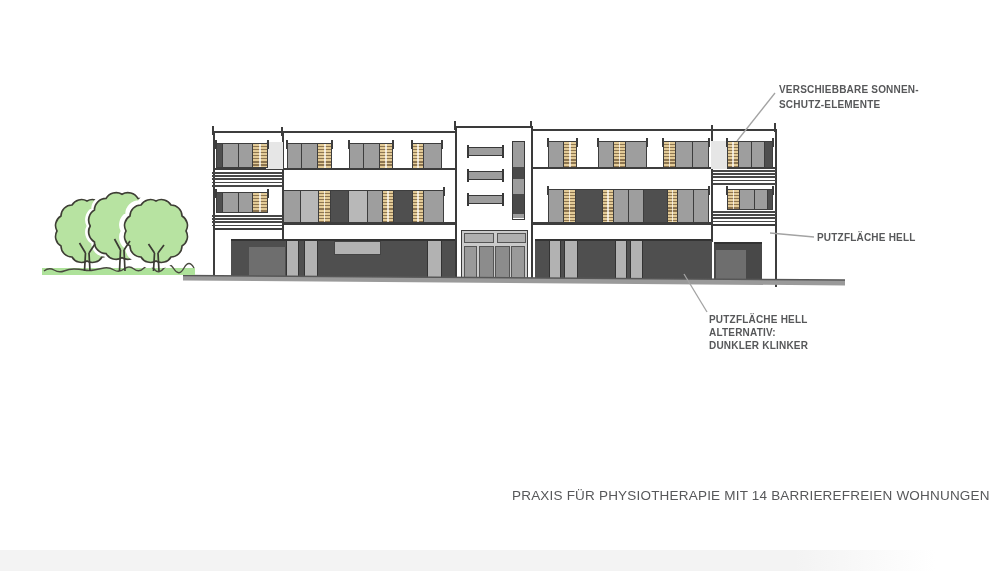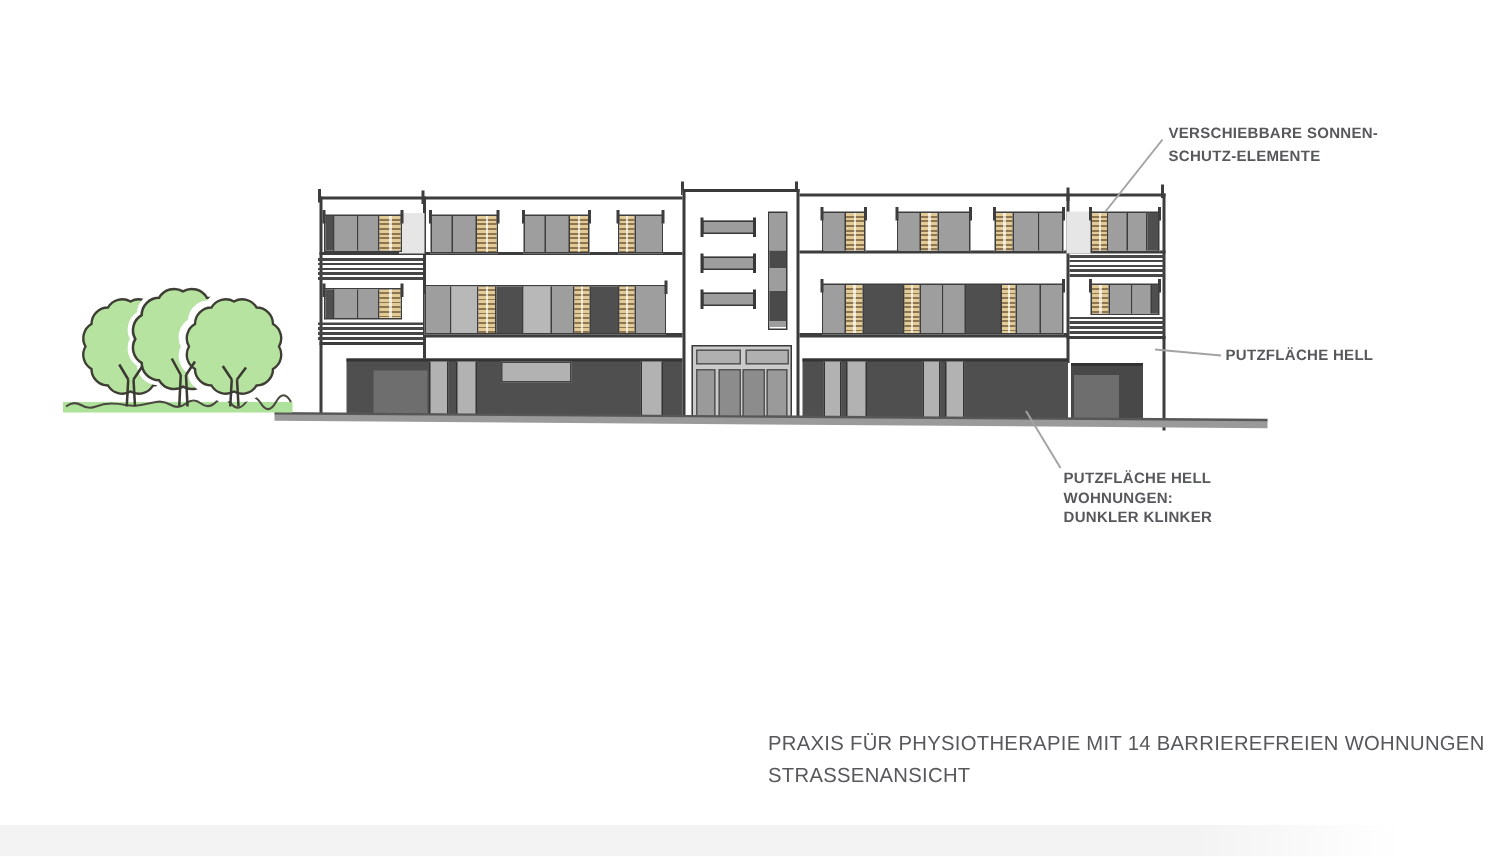--- a/index.html
+++ b/index.html
@@ -213,23 +213,22 @@
 
   <div class="ann" style="left:779px;top:82px">
     <div>VERSCHIEBBARE SONNEN-</div>
     <div>SCHUTZ-ELEMENTE</div>
   </div>
   <div class="ann" style="left:817px;top:230px">
     <div>PUTZFLÄCHE HELL</div>
   </div>
   <div class="ann ann-alt" style="left:709px;top:313px">
     <div>PUTZFLÄCHE HELL</div>
-    <div>WOHNUNGEN:</div>
+    <div>ALTERNATIV:</div>
     <div>DUNKLER KLINKER</div>
   </div>
 
   <div class="title">
     <div>PRAXIS FÜR PHYSIOTHERAPIE MIT 14 BARRIEREFREIEN WOHNUNGEN</div>
-    <div>STRASSENANSICHT</div>
   </div>
 
   <div class="pageband"></div>
 </div>
 
 </body></html>

